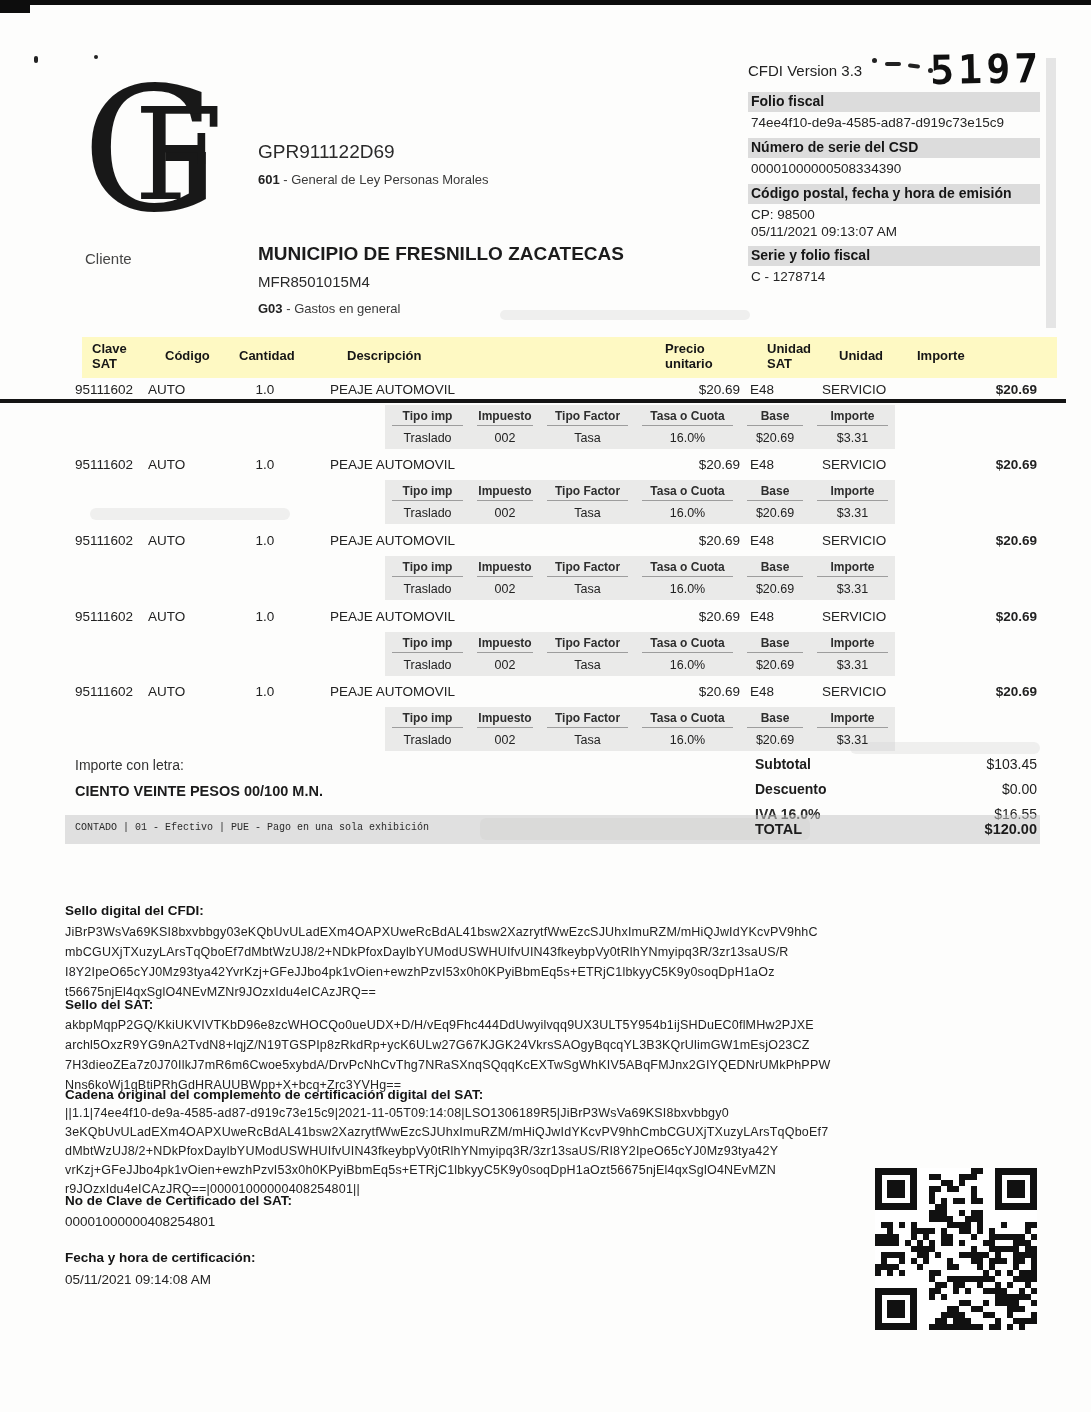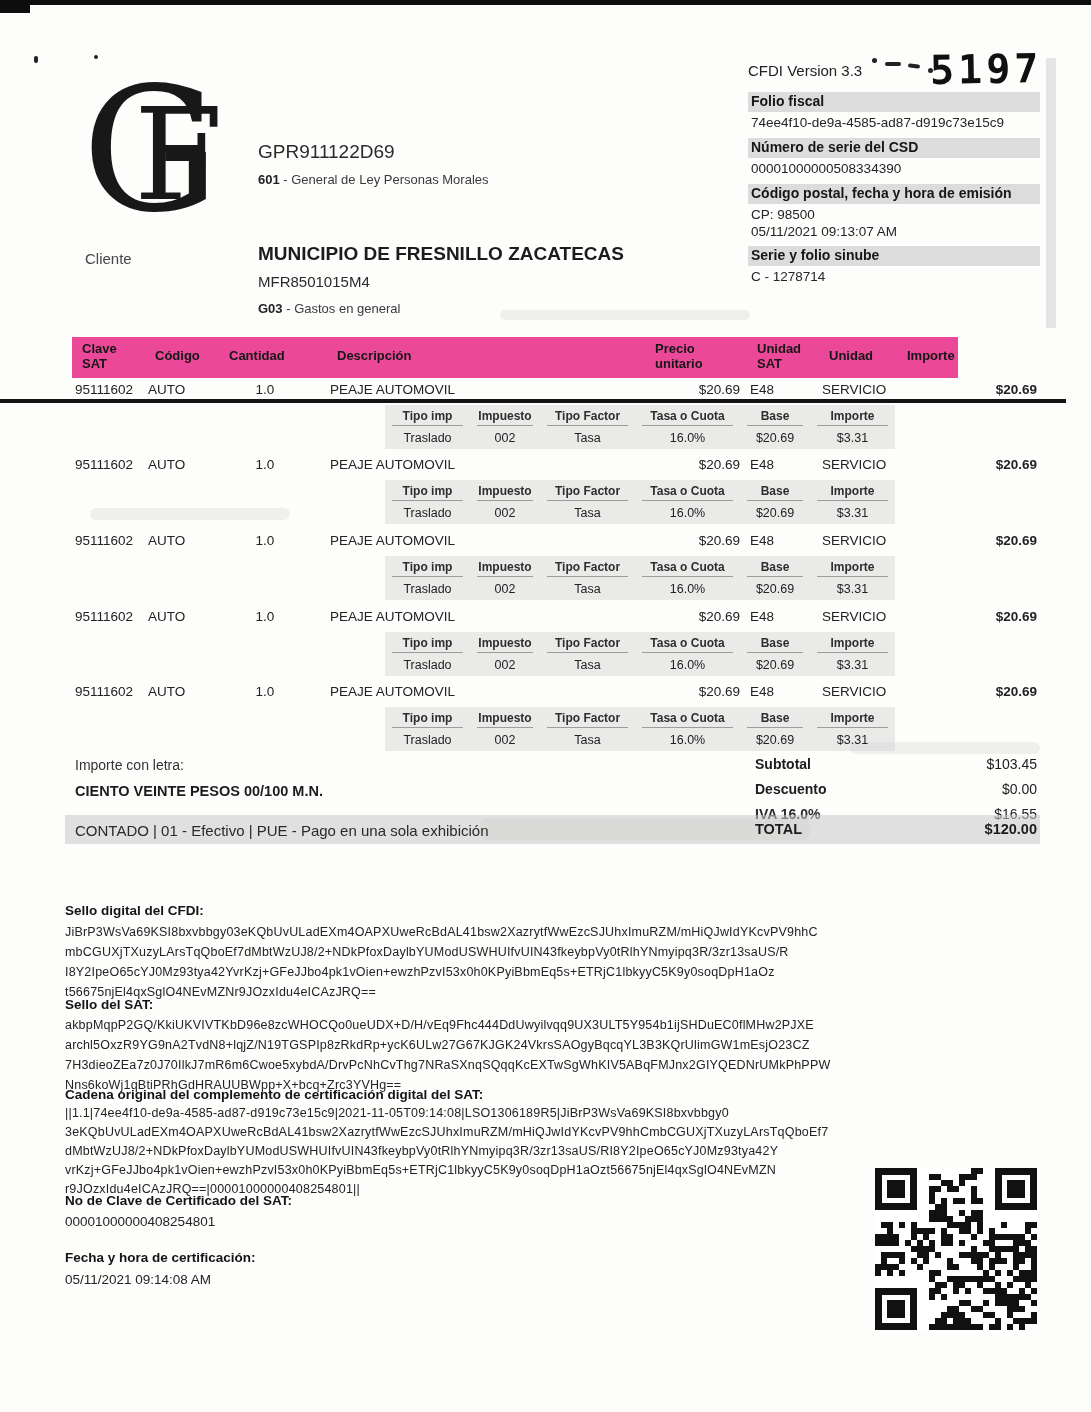--- a/index.html
+++ b/index.html
@@ -30,41 +30,41 @@
   .client-rfc { left:258px; top:273px; font-size:15px; color:#2a2a2a; }
   .client-uso { left:258px; top:301px; font-size:13px; color:#3a3a3a; }
 
   
   .cfdi-version { left:748px; top:62px; font-size:15px; color:#222; }
   .big-folio { left:930px; top:46px; width:110px; font-size:40px; font-weight:bold; letter-spacing:4px; font-family:"DejaVu Sans Mono", monospace; transform:rotate(-1deg); color:#101010; }
   .info-label { left:748px; width:292px; height:20px; background:#dcdcdc; font-size:14px; font-weight:bold; color:#161616; padding:1px 3px; }
   .info-value { left:748px; width:300px; font-size:13.5px; color:#242424; white-space:pre-line; line-height:17px; padding-left:3px; }
 
   
-  .thead { left:72px; top:337px; width:886px; height:41px; background:#ec4899; }
+  .thead { left:82px; top:337px; width:975px; height:41px; background:#fef9c3; }
   .th { position:absolute; font-size:13px; font-weight:bold; color:#161616; white-space:pre-line; line-height:15px; top:4px; }
   .item { position:absolute; left:65px; width:975px; height:76px; }
   .cell { position:absolute; top:2px; font-size:13.5px; color:#222; }
   .c-clave { left:10px; } .c-cod { left:83px; } .c-cant { left:170px; width:60px; text-align:center; }
   .c-desc { left:265px; } .c-precio { left:540px; width:135px; text-align:right; }
   .c-usat { left:685px; } .c-unid { left:757px; } .c-imp { left:832px; width:140px; text-align:right; font-weight:bold; }
   .taxtbl { position:absolute; left:320px; top:25px; width:510px; background:rgba(210,210,210,0.45); padding:1px 0; }
   .taxrow { display:grid; grid-template-columns:85px 70px 95px 105px 70px 85px; }
   .taxrow span { text-align:center; }
   .taxhdr span { font-size:12px; font-weight:bold; color:#2e2e2e; padding:3px 0 2px; border-bottom:1.5px solid #9d9d9d; margin:0 7px; }
   .taxval span { font-size:12.5px; color:#222; padding:5px 0 3px; }
 
   
   .letra-label { left:75px; top:757px; font-size:14px; color:#333; }
   .letra-value { left:75px; top:783px; font-size:14.5px; font-weight:bold; }
   .tot-label { left:755px; font-size:14px; font-weight:bold; }
   .tot-label.reg { font-weight:bold; color:#2a2a2a; }
   .tot-val { left:880px; width:157px; text-align:right; font-size:14px; }
   .pay-band { left:65px; top:815px; width:975px; height:29px; background:rgba(200,200,200,0.55); }
-  .pay-text { left:75px; top:822px; font-size:15px; color:#2a2a2a; }
+  .pay-text { left:75px; top:822px; font-size:10px; color:#2a2a2a;font-family:Liberation Mono, monospace; }
   .total-label { left:755px; top:821px; font-size:14.5px; font-weight:bold; }
   .total-val { left:880px; top:821px; width:157px; text-align:right; font-size:14.5px; font-weight:bold; }
 
   
   .seal { left:65px; width:985px; white-space:pre-line; font-size:12.5px; line-height:20px; color:#232323; letter-spacing:0.2px; }
   .seal.hashes { font-weight:bold; line-height:19px; color:#161616; }
   .seal-label { left:65px; font-size:13.5px; font-weight:bold; color:#141414; }
   .cert-value { left:65px; font-size:13.5px; color:#242424; }
 
   
@@ -108,21 +108,21 @@
 
   <div class="abs cfdi-version">CFDI Version 3.3</div>
   <div class="abs big-folio">5197</div>
   <div class="abs info-label" style="top:92px;">Folio fiscal</div>
   <div class="abs info-value" style="top:114px;">74ee4f10-de9a-4585-ad87-d919c73e15c9</div>
   <div class="abs info-label" style="top:138px;">Número de serie del CSD</div>
   <div class="abs info-value" style="top:160px;">00001000000508334390</div>
   <div class="abs info-label" style="top:184px;">Código postal, fecha y hora de emisión</div>
   <div class="abs info-value" style="top:206px;">CP: 98500
 05/11/2021 09:13:07 AM</div>
-  <div class="abs info-label" style="top:246px;">Serie y folio sinube</div>
+  <div class="abs info-label" style="top:246px;">Serie y folio fiscal</div>
   <div class="abs info-value" style="top:268px;">C - 1278714</div>
 
   <div class="abs thead">
     <span class="th" style="left:10px;">Clave
 SAT</span>
     <span class="th" style="left:83px;top:11px;">Código</span>
     <span class="th" style="left:157px;top:11px;">Cantidad</span>
     <span class="th" style="left:265px;top:11px;">Descripción</span>
     <span class="th" style="left:583px;">Precio
 unitario</span>

